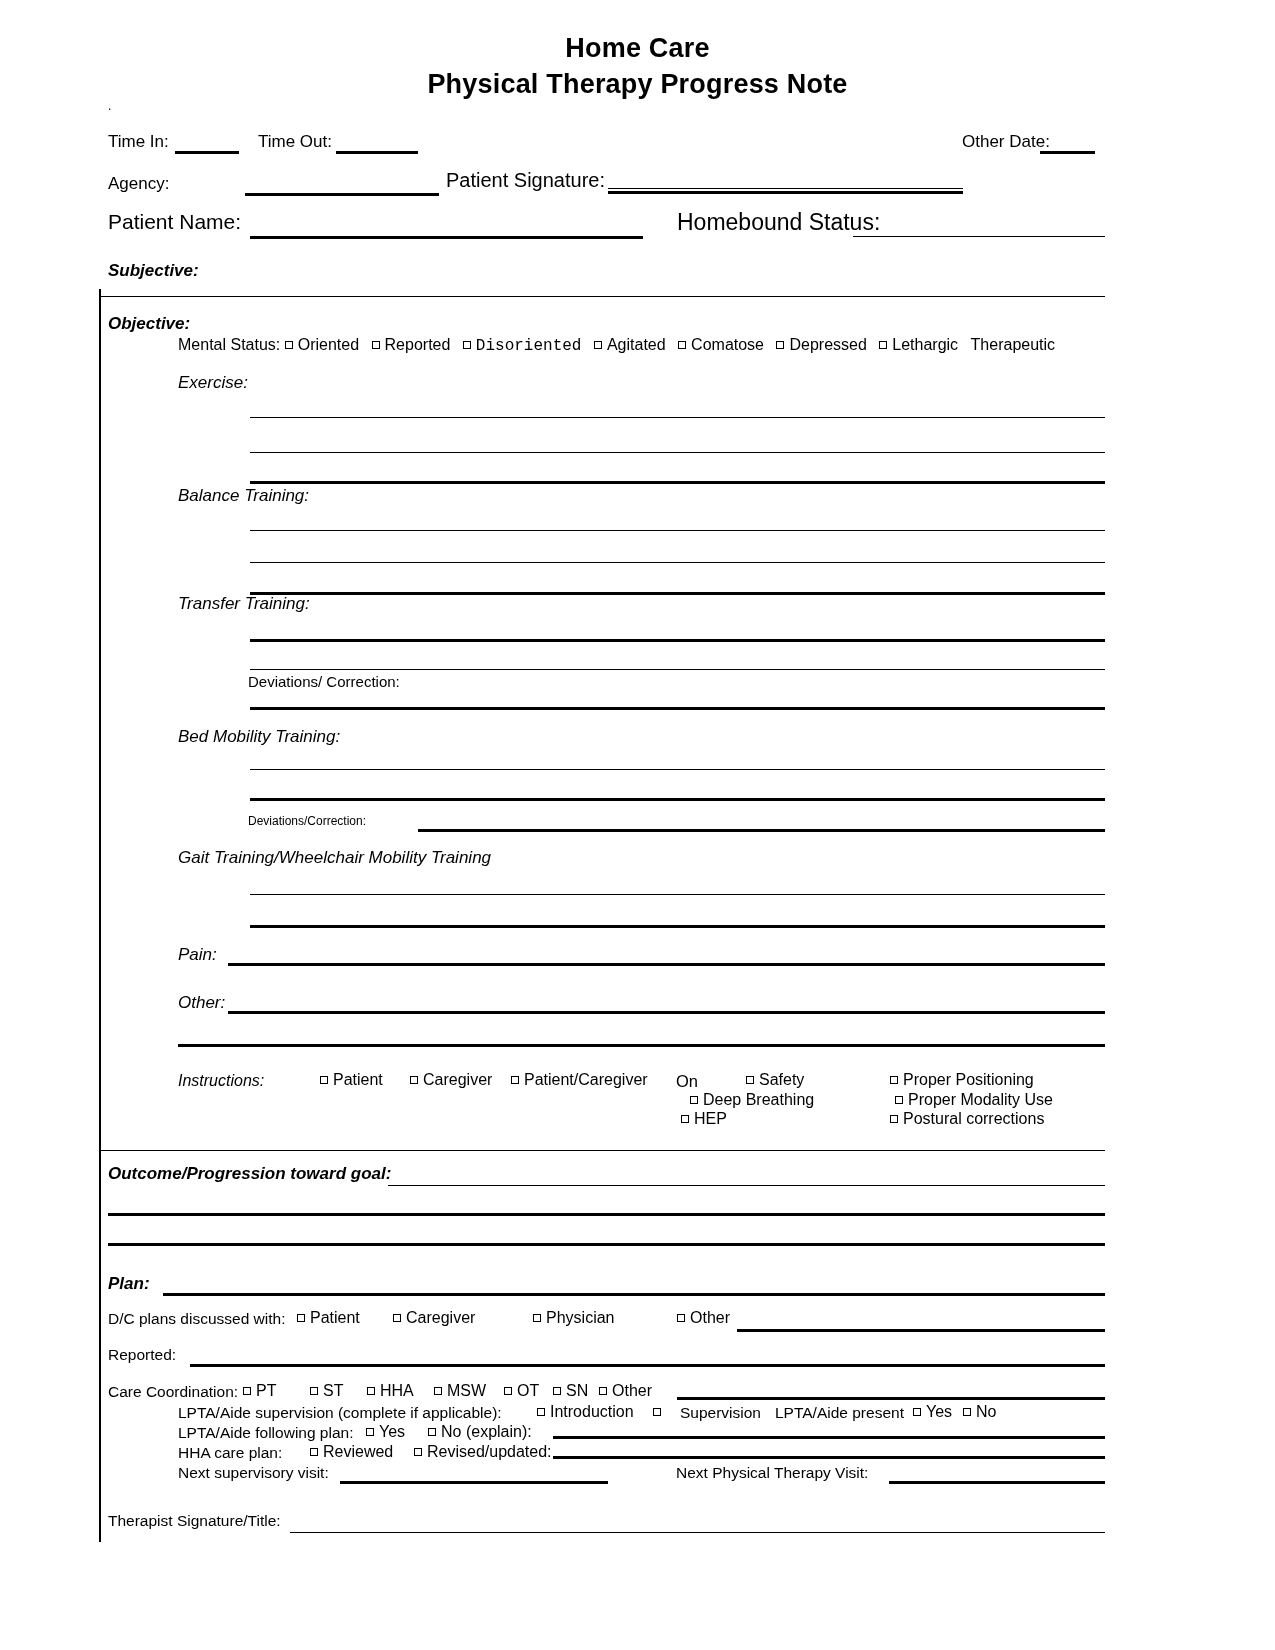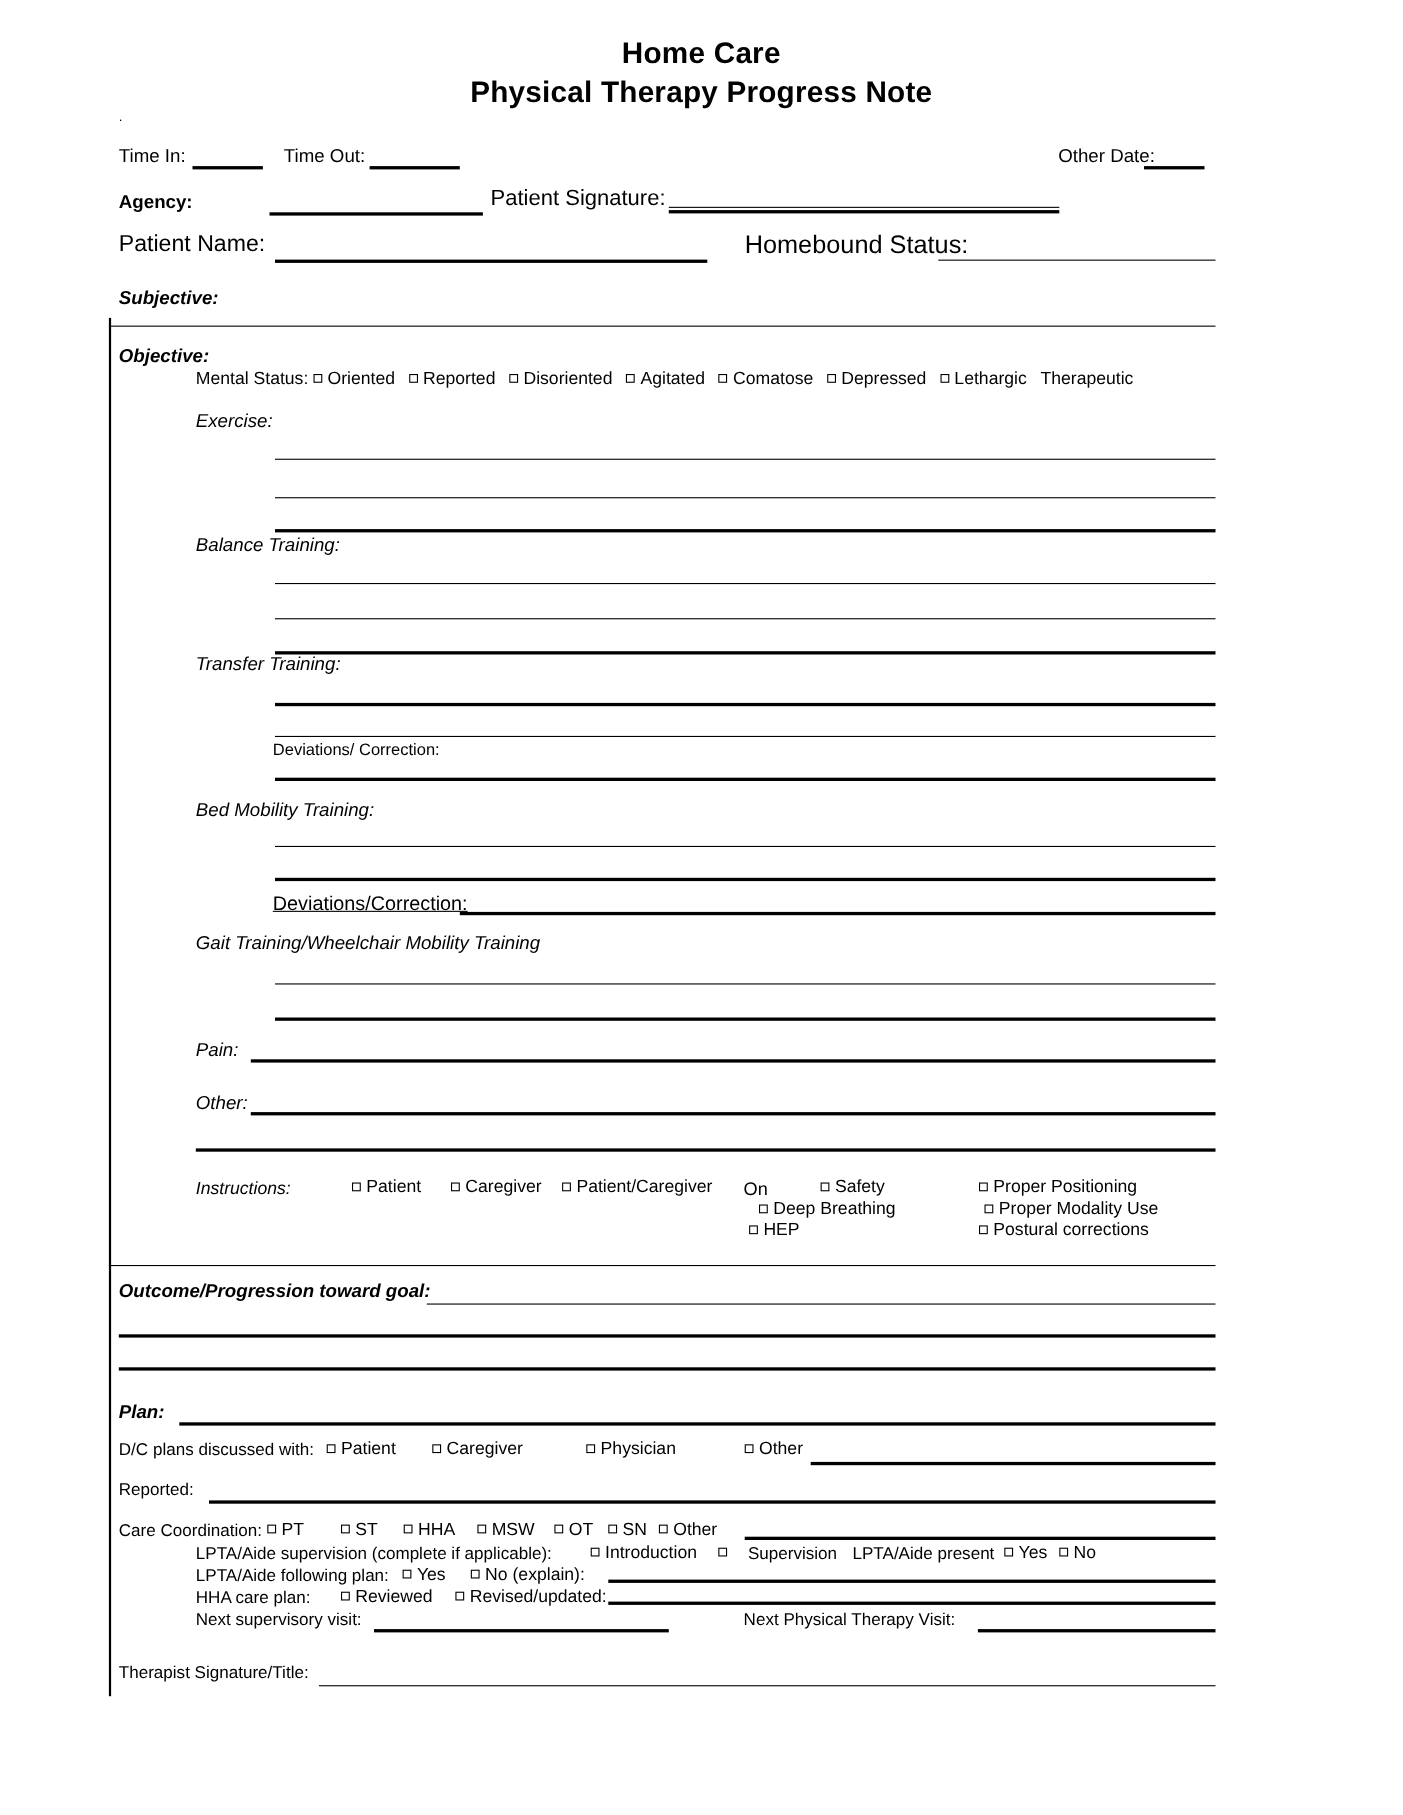--- a/index.html
+++ b/index.html
@@ -108,21 +108,21 @@
 
   <div class="t" style="left:108px; top:132px;">Time In:</div>
   <div class="rule thick" style="left:175px; top:151px; width:64px;"></div>
 
   <div class="t" style="left:258px; top:132px;">Time Out:</div>
   <div class="rule thick" style="left:336px; top:151px; width:82px;"></div>
 
   <div class="t" style="left:962px; top:132px;">Other Date:</div>
   <div class="rule thick" style="left:1040px; top:151px; width:55px;"></div>
 
-  <div class="t" style="left:108px; top:174px;font-weight:bold;">Agency:</div>
+  <div class="t" style="left:108px; top:174px;">Agency:</div>
   <div class="rule thick" style="left:245px; top:193px; width:194px;"></div>
 
   <div class="t" style="left:446px; top:170px; font-size:20px;">Patient Signature:</div>
   <div class="rule hair" style="left:608px; top:188px; width:355px;"></div>
   <div class="rule thick" style="left:608px; top:191px; width:355px;"></div>
 
   <div class="t" style="left:108px; top:212px; font-size:21px;">Patient Name:</div>
   <div class="rule thick" style="left:250px; top:236px; width:393px;"></div>
 
   <div class="t" style="left:677px; top:212px; font-size:23px;">Homebound Status:</div>
@@ -132,21 +132,21 @@
   <div class="rule thin" style="left:99px; top:296px; width:1006px;"></div>
 
   <div class="left-rule"></div>
 
   <div class="t bi" style="left:108px; top:314px;">Objective:</div>
 
   <div class="row" style="left:178px; top:336px; font-size:16px;">
     <span class="it">Mental Status:</span>
     <span class="opt"><span class="cb"></span><span>Oriented</span></span>
     <span class="opt" style="margin-left:8px;"><span class="cb"></span><span>Reported</span></span>
-    <span class="opt" style="margin-left:8px;"><span class="cb"></span><span>Disoriented</span></span>
+    <span class="opt" style="margin-left:8px;font-family:Liberation Mono, monospace;"><span class="cb"></span><span>Disoriented</span></span>
     <span class="opt" style="margin-left:8px;"><span class="cb"></span><span>Agitated</span></span>
     <span class="opt" style="margin-left:8px;text-align:right;"><span class="cb"></span><span>Comatose</span></span>
     <span class="opt" style="margin-left:8px;"><span class="cb"></span><span>Depressed</span></span>
     <span class="opt" style="margin-left:8px;"><span class="cb"></span><span>Lethargic</span></span>
     <span class="it" style="margin-left:8px;">Therapeutic</span>
   </div>
 
   <div class="t it" style="left:178px; top:373px;">Exercise:</div>
   <div class="rule thin" style="left:250px; top:417px; width:855px;"></div>
   <div class="rule thin" style="left:250px; top:452px; width:855px;"></div>
@@ -161,21 +161,21 @@
   <div class="rule thick" style="left:250px; top:639px; width:855px;"></div>
   <div class="rule thin" style="left:250px; top:669px; width:855px;"></div>
 
   <div class="t" style="left:248px; top:672px; font-size:15px;">Deviations/ Correction:</div>
   <div class="rule thick" style="left:250px; top:707px; width:855px;"></div>
 
   <div class="t it" style="left:178px; top:727px;">Bed Mobility Training:</div>
   <div class="rule thin" style="left:250px; top:769px; width:855px;"></div>
   <div class="rule thick" style="left:250px; top:798px; width:855px;"></div>
 
-  <div class="t" style="left:248px; top:811px; font-size:18px;text-decoration:underline;">Deviations/Correction:</div>
+  <div class="t" style="left:248px; top:811px; font-size:12px;">Deviations/Correction:</div>
   <div class="rule thick" style="left:418px; top:829px; width:687px;"></div>
 
   <div class="t it" style="left:178px; top:848px;">Gait Training/Wheelchair Mobility Training</div>
   <div class="rule thin" style="left:250px; top:894px; width:855px;"></div>
   <div class="rule thick" style="left:250px; top:925px; width:855px;"></div>
 
   <div class="t it" style="left:178px; top:945px;">Pain:</div>
   <div class="rule thick" style="left:228px; top:963px; width:877px;"></div>
 
   <div class="t it" style="left:178px; top:993px;">Other:</div>

